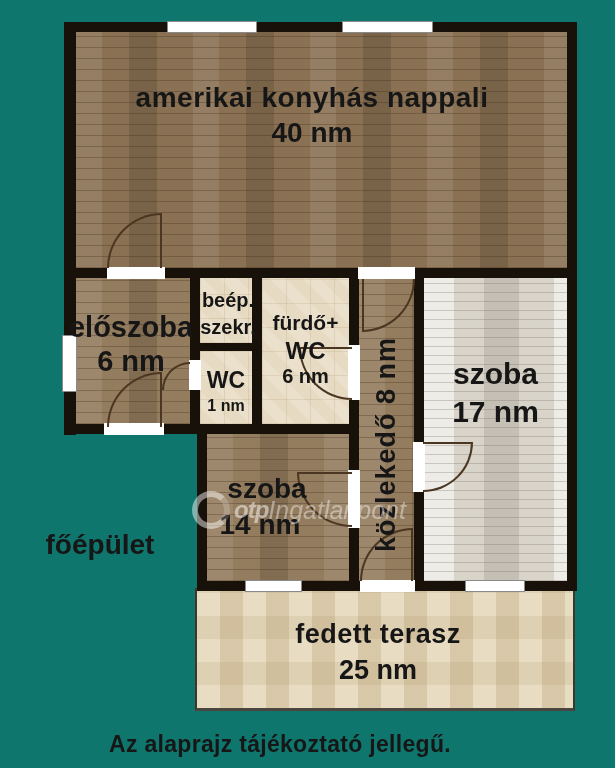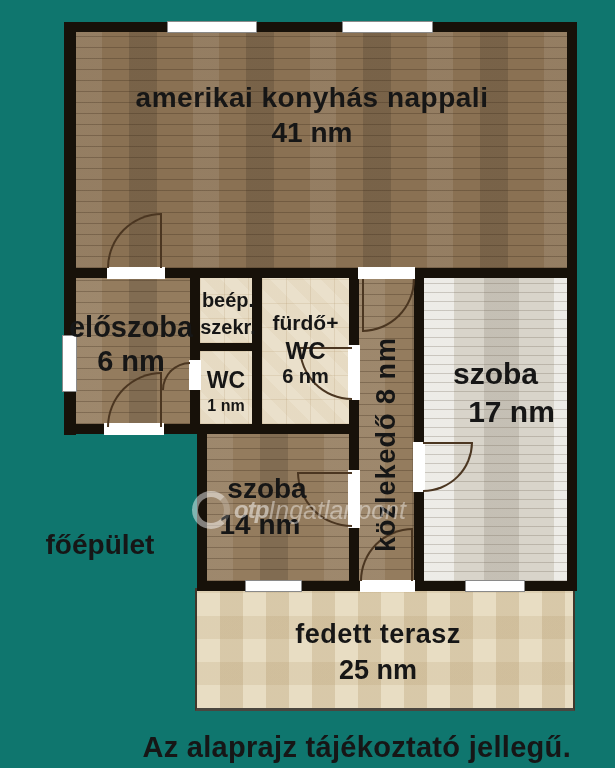--- a/index.html
+++ b/index.html
@@ -102,27 +102,27 @@
   .l-elo2     {left:44px; top:347px;width:174px;font-size:29px;}
   .l-szekr1   {left:190px;top:290px;width:76px;font-size:20px;}
   .l-szekr2   {left:190px;top:317px;width:76px;font-size:20px;}
   .l-wc1      {left:200px;top:369px;width:52px;font-size:23px;}
   .l-wc2      {left:196px;top:398px;width:60px;font-size:16px;}
   .l-furdo1   {left:262px;top:312px;width:87px;font-size:21px;}
   .l-furdo2   {left:262px;top:339px;width:87px;font-size:24px;}
   .l-furdo3   {left:262px;top:366px;width:87px;font-size:20px;}
   .l-kozl     {left:246px;top:431px;width:280px;font-size:27px;letter-spacing:1px;transform:rotate(-90deg);}
   .l-s17a     {left:424px;top:359px;width:143px;font-size:30px;}
-  .l-s17b     {left:424px;top:397px;width:143px;font-size:30px;padding-left:16px;}
+  .l-s17b     {left:424px;top:397px;width:143px;font-size:30px;}
   .l-s14a     {left:207px;top:475px;width:120px;font-size:28px;}
   .l-s14b     {left:200px;top:511px;width:120px;font-size:28px;}
   .l-ter1     {left:195px;top:621px;width:366px;font-size:27px;letter-spacing:.5px;}
   .l-ter2     {left:195px;top:657px;width:366px;font-size:27px;}
   .l-foep     {left:20px; top:531px;width:160px;font-size:28px;}
-  .l-caption  {left:35px; top:733px;width:536px;font-size:29px;letter-spacing:.3px;text-align:right;}
+  .l-caption  {left:12px; top:733px;width:536px;font-size:23px;letter-spacing:.3px;}
 
   
   .wm{left:192px;top:492px;height:36px;display:flex;align-items:center;
       opacity:.55;pointer-events:none;}
   .wm-ring{width:26px;height:26px;border:6px solid rgba(255,255,255,.85);
       border-radius:50%;border-right-color:rgba(255,255,255,.35);box-sizing:content-box;}
   .wm-otp{font-weight:bold;font-style:italic;font-size:24px;color:rgba(255,255,255,.9);
       margin-left:4px;letter-spacing:-1px;}
   .wm-name{font-style:italic;font-size:25px;color:rgba(255,255,255,.75);}
 </style>
@@ -171,21 +171,21 @@
   <div class="abs arc a-nap-elo"></div>
   <div class="abs arc a-nap-koz"></div>
   <div class="abs arc a-furdo"></div>
   <div class="abs arc a-entry"></div>
   <div class="abs arc a-wc"></div>
   <div class="abs arc a-szoba14"></div>
   <div class="abs arc a-szoba17"></div>
   <div class="abs arc a-terasz"></div>
 
   <div class="lbl l-nappali1">amerikai konyhás nappali</div>
-  <div class="lbl l-nappali2">41 nm</div>
+  <div class="lbl l-nappali2">40 nm</div>
   <div class="lbl l-elo1">előszoba</div>
   <div class="lbl l-elo2">6 nm</div>
   <div class="lbl l-szekr1">beép.</div>
   <div class="lbl l-szekr2">szekr.</div>
   <div class="lbl l-wc1">WC</div>
   <div class="lbl l-wc2">1 nm</div>
   <div class="lbl l-furdo1">fürdő+</div>
   <div class="lbl l-furdo2">WC</div>
   <div class="lbl l-furdo3">6 nm</div>
   <div class="lbl l-kozl">közlekedő 8 nm</div>

